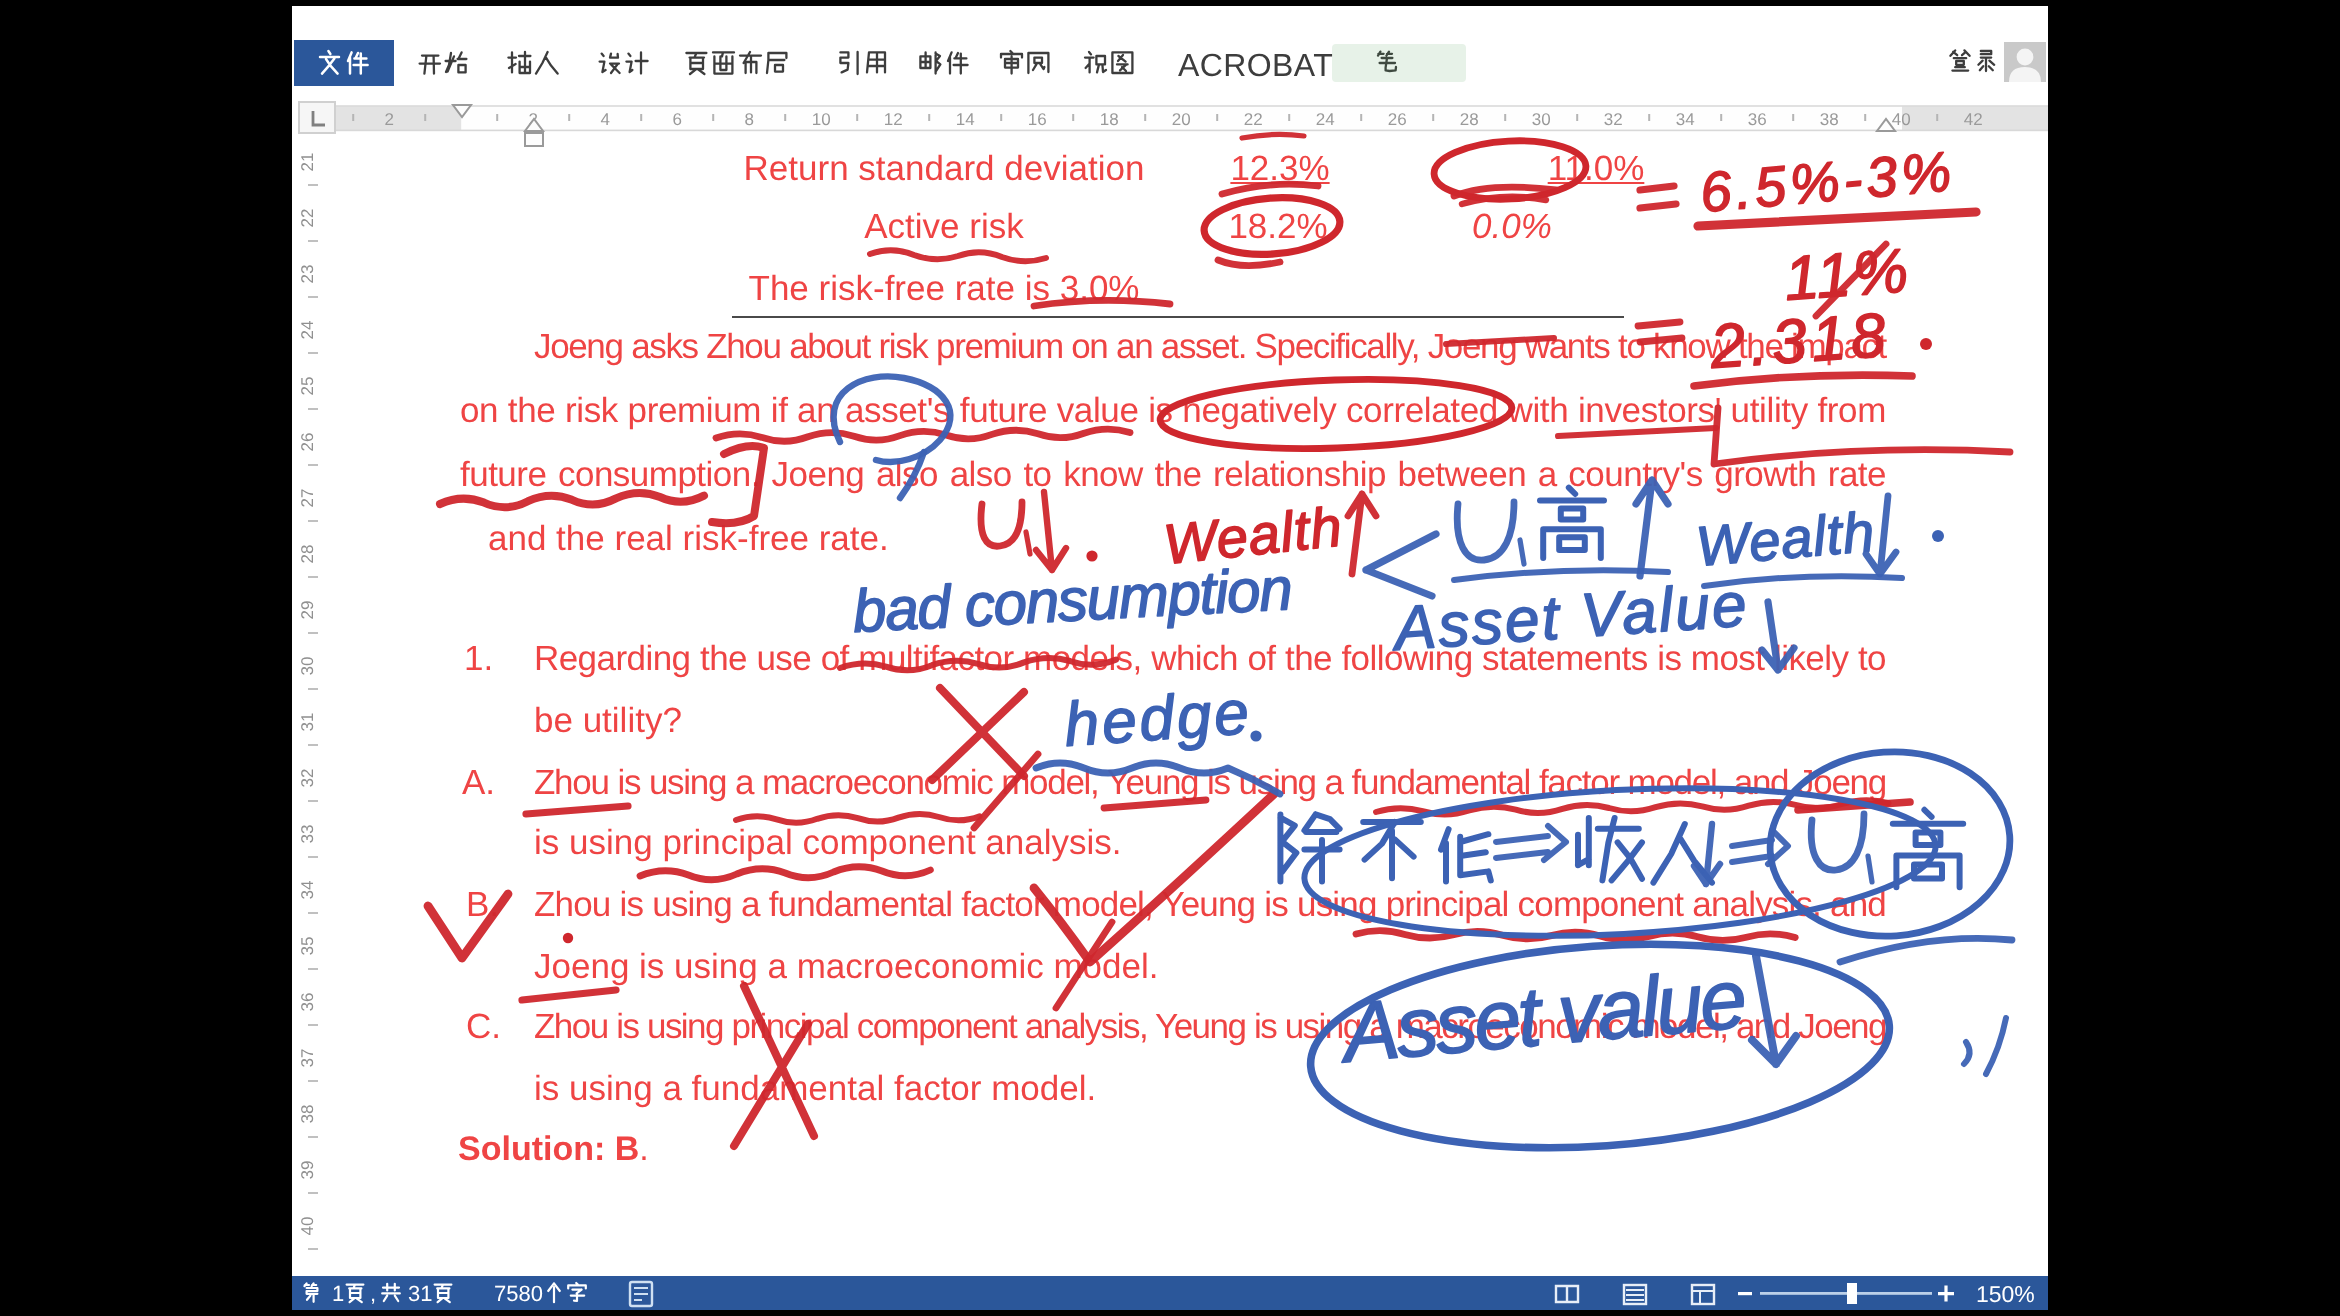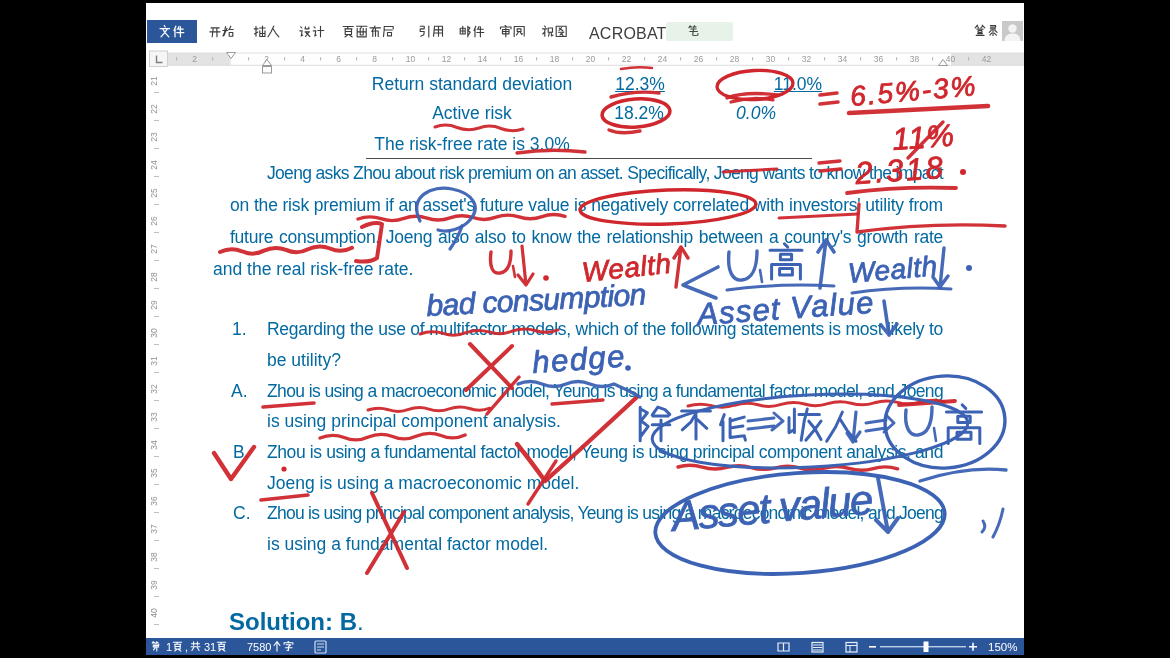--- a/index.html
+++ b/index.html
@@ -1,16 +1,16 @@
 <!DOCTYPE html>
 <html><head><meta charset="utf-8"><style>
 html,body{margin:0;padding:0;width:1170px;height:658px;background:#000;overflow:hidden}
 *{font-family:'Liberation Sans',sans-serif;box-sizing:border-box}
 .abs{position:absolute}
-.doc{position:absolute;font-size:17.5px;color:#0369a1;line-height:1;white-space:pre}
+.doc{position:absolute;font-size:17.5px;color:#ef4444;line-height:1;white-space:pre}
 .just{white-space:normal;text-align:justify;text-align-last:justify}
 .ctr{transform:translateX(-50%)}
 </style></head><body>
 <div class="abs" style="left:146px;top:3px;width:878px;height:652px;background:#fff"></div>
 <div class="abs" style="left:147px;top:20px;width:50px;height:23px;background:#2b579a"></div>
 <div class="abs" style="left:666px;top:22px;width:67px;height:19px;background:#e7f2e8;border-radius:2px"></div>
 <div class="abs" style="left:589px;top:25px;width:60px;height:13px;color:#3d3d3d;font-size:16px;letter-spacing:0.2px">ACROBAT</div>
 <div class="abs" style="left:963px;top:24px;width:40px;height:14px"></div>
 <div class="abs" style="left:1002px;top:21px;width:21px;height:20px;background:#c9c9c9"></div>
 <svg class="abs" style="left:1002px;top:21px" width="21" height="20">
@@ -133,34 +133,34 @@
 <div class="doc ctr" style="left:640.0px;top:76.2px;"><span style="text-decoration:underline">12.3%</span></div>
 <div class="doc ctr" style="left:798px;top:76.2px;"><span style="text-decoration:underline">11.0%</span></div>
 <div class="doc ctr" style="left:472.0px;top:105.2px;">Active risk</div>
 <div class="doc ctr" style="left:639.0px;top:105.2px;">18.2%</div>
 <div class="doc ctr" style="left:756.0px;top:105.2px;font-style:italic;">0.0%</div>
 <div class="doc ctr" style="left:472.0px;top:136.2px;">The risk-free rate is 3.0%</div>
 <div class="abs" style="left:366px;top:157.5px;width:446px;height:1.5px;background:#4a4a4a"></div>
 <div class="doc just" style="left:267px;top:165.2px;width:676px;letter-spacing:-0.68px">Joeng asks Zhou about risk premium on an asset. Specifically, Joeng wants to know the impact</div>
 <div class="doc just" style="left:230px;top:197.2px;width:713px;letter-spacing:-0.18px">on the risk premium if an asset's future value is negatively correlated with investors' utility from</div>
 <div class="doc just" style="left:230px;top:229.2px;width:713px;letter-spacing:-0.26px">future consumption. Joeng also also to know the relationship between a country's growth rate</div>
-<div class="doc" style="left:213px;top:261.2px;">and the real risk-free rate.</div>
+<div class="doc" style="left:244px;top:261.2px;">and the real risk-free rate.</div>
 <div class="doc" style="left:232.0px;top:321.2px;">1.</div>
 <div class="doc just" style="left:267px;top:321.2px;width:676px;letter-spacing:-0.28px">Regarding the use of multifactor models, which of the following statements is most likely to</div>
 <div class="doc" style="left:267.0px;top:351.9px;">be utility?</div>
 <div class="doc" style="left:231.0px;top:382.6px;">A.</div>
 <div class="doc just" style="left:267px;top:382.6px;width:676px;letter-spacing:-0.64px">Zhou is using a macroeconomic model, Yeung is using a fundamental factor model, and Joeng</div>
 <div class="doc" style="left:267.0px;top:413.3px;">is using principal component analysis.</div>
 <div class="doc" style="left:233.0px;top:444.0px;">B.</div>
 <div class="doc just" style="left:267px;top:444.0px;width:676px;letter-spacing:-0.42px">Zhou is using a fundamental factor model, Yeung is using principal component analysis, and</div>
 <div class="doc" style="left:267.0px;top:474.7px;">Joeng is using a macroeconomic model.</div>
 <div class="doc" style="left:233.0px;top:505.4px;">C.</div>
 <div class="doc just" style="left:267px;top:505.4px;width:676px;letter-spacing:-0.76px">Zhou is using principal component analysis, Yeung is using a macroeconomic model, and Joeng</div>
 <div class="doc" style="left:267.0px;top:536.1px;">is using a fundamental factor model.</div>
-<div class="doc" style="left:229.0px;top:610px;font-size:24px"><b>Solution: B</b>.</div>
+<div class="doc" style="left:229.0px;top:566px;font-size:17px"><b>Solution: B</b>.</div>
 <div class="abs" style="left:146px;top:638px;width:878px;height:17px;background:#2b579a"></div>
 <svg class="abs" style="left:146px;top:638px" width="878" height="17" viewBox="146 638 878 17">
     <path d="M153.3,641.7 L152.2,643.1 M152.4,642.5 L154.5,642.5 M156.8,641.7 L155.8,643.1 M156.0,642.5 L158.1,642.5 M153.3,644.0 L158.7,644.0 M158.7,644.0 L158.7,645.5 M153.3,645.5 L158.7,645.5 M153.3,645.5 L153.3,646.9 M153.3,646.9 L158.7,646.9 M156.8,646.9 L156.8,650.9 M155.2,647.8 L153.5,649.9" stroke="#ffffff" stroke-width="1.10" fill="none" stroke-linecap="round" stroke-linejoin="round"></path>
     <text x="166" y="650.5" font-size="11" fill="#fff">1</text>
     <path d="M173.3,642.3 L181.7,642.3 M177.5,642.3 L176.7,644.2 M174.6,644.2 L180.7,644.2 M175.0,644.2 L175.0,649.0 M180.2,644.2 L180.2,649.0 M175.0,646.5 L180.2,646.5 M175.0,649.0 L180.2,649.0 M177.1,649.2 L174.8,651.1 M178.3,649.2 L180.9,651.1" stroke="#ffffff" stroke-width="1.10" fill="none" stroke-linecap="round" stroke-linejoin="round"></path>
     <text x="185" y="650.5" font-size="11" fill="#fff">,</text>
     <path d="M193.6,641.9 L193.6,645.2 M197.4,641.9 L197.4,645.2 M191.5,643.8 L199.5,643.8 M191.1,646.7 L199.9,646.7 M193.6,647.8 L191.9,650.5 M197.4,647.8 L199.1,650.5" stroke="#ffffff" stroke-width="1.10" fill="none" stroke-linecap="round" stroke-linejoin="round"></path>
     <text x="204" y="650.5" font-size="11" fill="#fff">31</text>
     <path d="M217.3,642.3 L225.7,642.3 M221.5,642.3 L220.7,644.2 M218.6,644.2 L224.7,644.2 M219.0,644.2 L219.0,649.0 M224.2,644.2 L224.2,649.0 M219.0,646.5 L224.2,646.5 M219.0,649.0 L224.2,649.0 M221.1,649.2 L218.8,651.1 M222.3,649.2 L224.9,651.1" stroke="#ffffff" stroke-width="1.10" fill="none" stroke-linecap="round" stroke-linejoin="round"></path>
     <text x="247" y="650.5" font-size="11" fill="#fff">7580</text>

